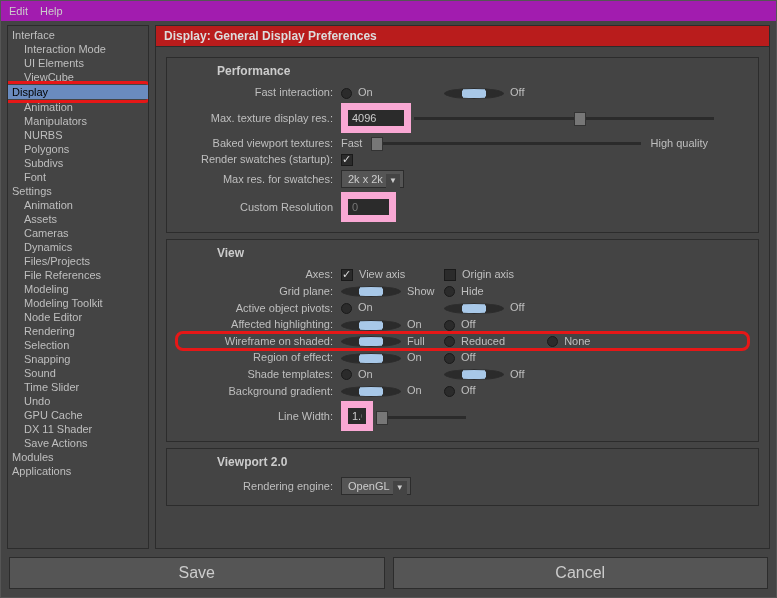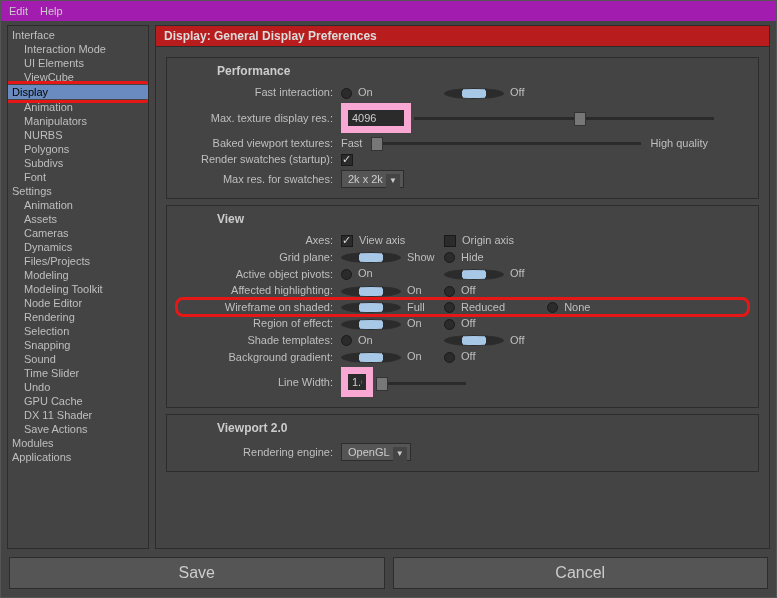--- a/index.html
+++ b/index.html
@@ -70,20 +70,21 @@
           <div class="cat-item cat-sub">NURBS</div>
           <div class="cat-item cat-sub">Polygons</div>
           <div class="cat-item cat-sub">Subdivs</div>
           <div class="cat-item cat-sub">Font</div>
           <div class="cat-item cat-top">Settings</div>
           <div class="cat-item cat-sub">Animation</div>
           <div class="cat-item cat-sub">Assets</div>
           <div class="cat-item cat-sub">Cameras</div>
           <div class="cat-item cat-sub">Dynamics</div>
           <div class="cat-item cat-sub">Files/Projects</div>
+          <div class="cat-item cat-sub">File References</div>
           <div class="cat-item cat-sub">Modeling</div>
           <div class="cat-item cat-sub">Modeling Toolkit</div>
           <div class="cat-item cat-sub">Node Editor</div>
           <div class="cat-item cat-sub">Rendering</div>
           <div class="cat-item cat-sub">Selection</div>
           <div class="cat-item cat-sub">Snapping</div>
           <div class="cat-item cat-sub">Sound</div>
           <div class="cat-item cat-sub">Time Slider</div>
           <div class="cat-item cat-sub">Undo</div>
           <div class="cat-item cat-sub">GPU Cache</div>
@@ -123,20 +124,24 @@
               </td>
             </tr>
             <tr>
               <td class="lbl">Render swatches (startup):</td>
               <td><span class="chk on"></span></td>
             </tr>
             <tr>
               <td class="lbl">Max res. for swatches:</td>
               <td><span class="sel"><span>2k x 2k</span><span class="arrow">▼</span></span></td>
             </tr>
+            <tr>
+              <td class="lbl dim">Custom Resolution</td>
+              <td><input class="txt dim" style="width: 55px;" disabled="" value="0"></td>
+            </tr>
           </tbody>
             </table>
         </div>
 
         <div class="group">
           <div class="group-title">View</div>
           <table class="form">
             <tbody>
                 <tr>
               <td class="lbl">Axes:</td>

